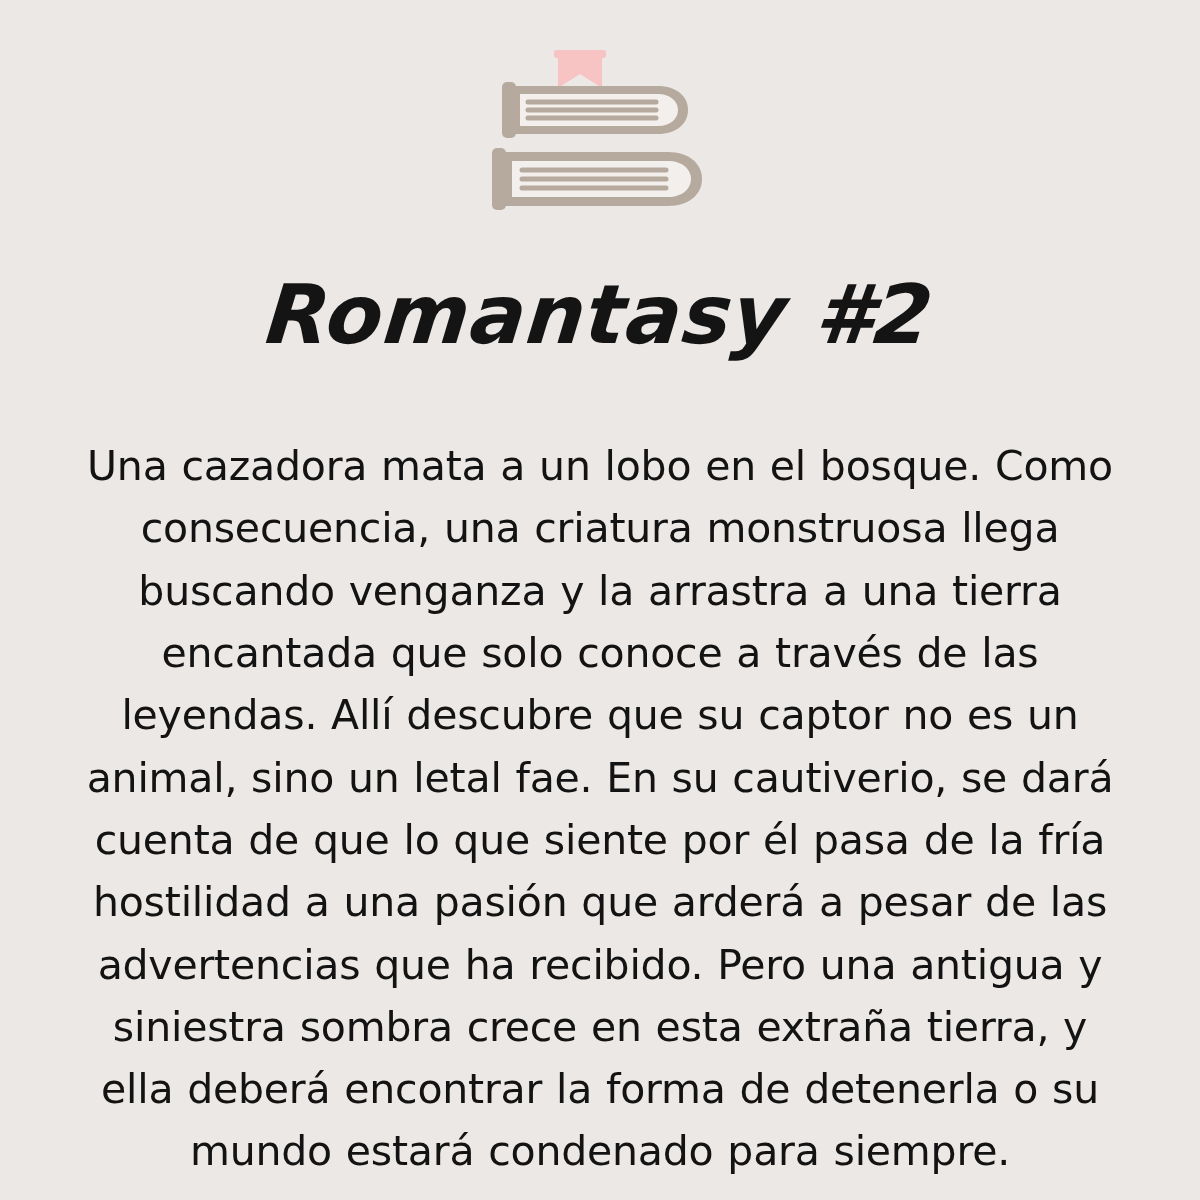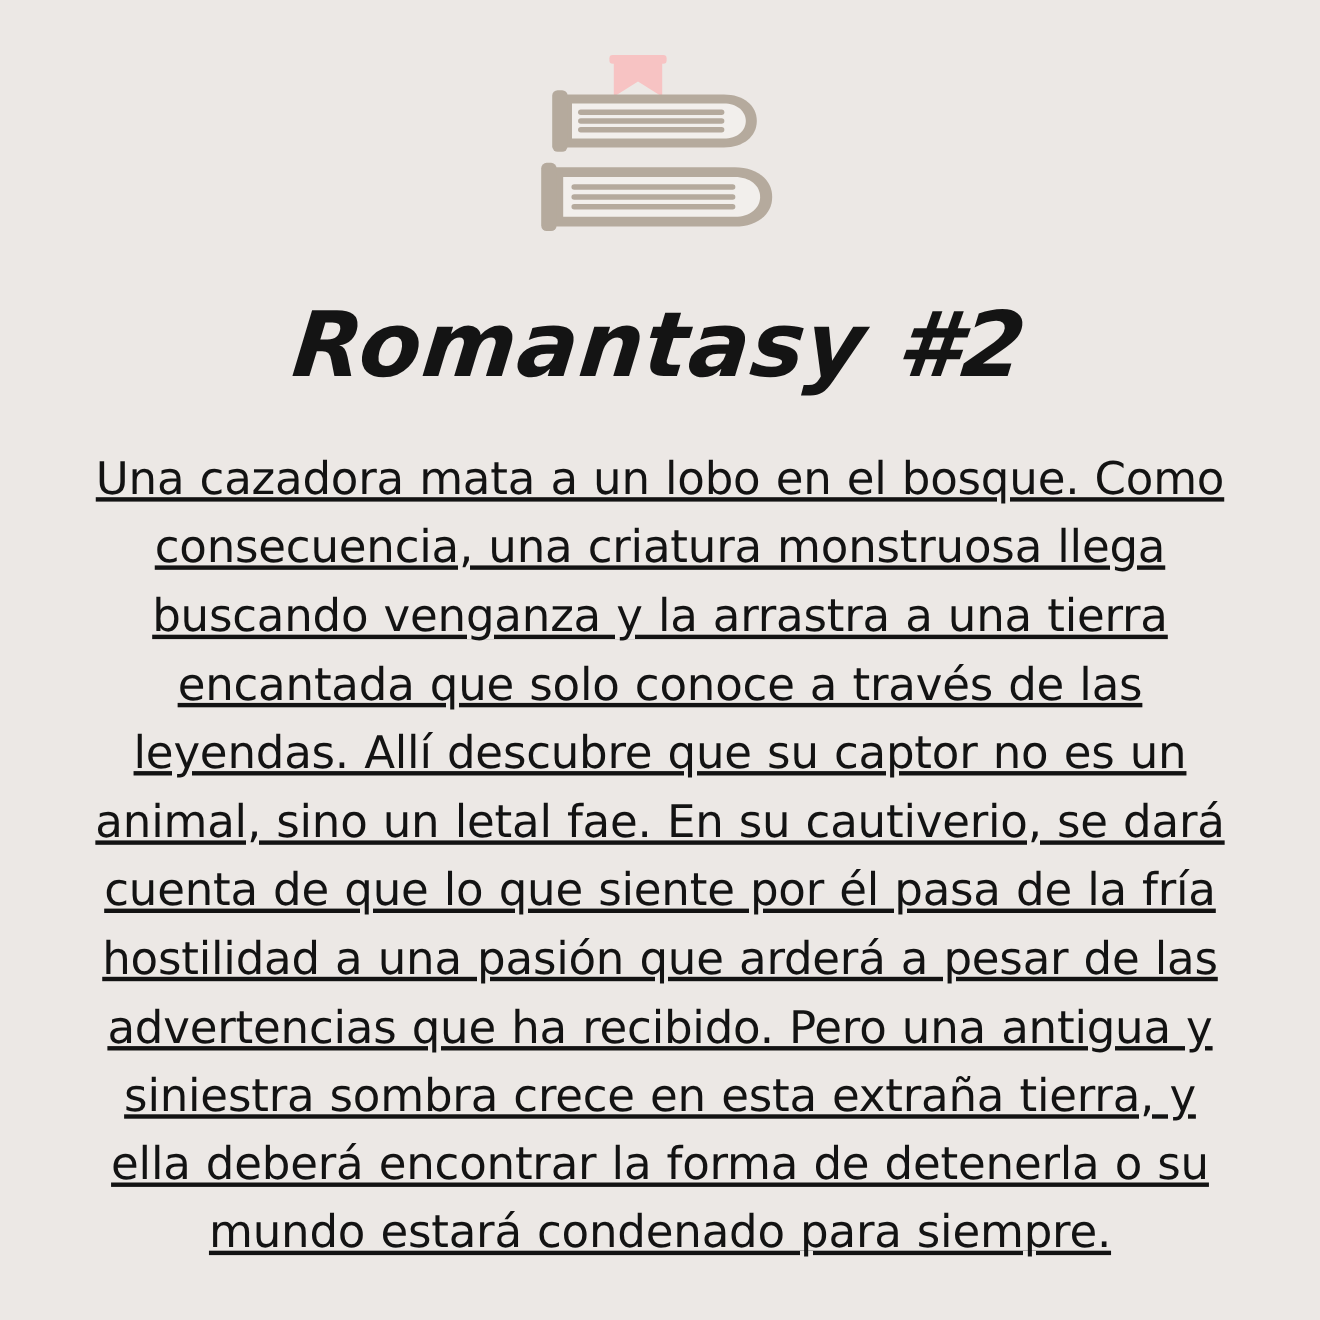--- a/index.html
+++ b/index.html
@@ -35,32 +35,31 @@
     font-weight: bold;
     font-style: italic;
     font-size: 82px;
     letter-spacing: 1px;
     color: #141414;
     text-align: center;
     line-height: 1;
     transform: skewX(-6deg);
   }
   .body-text {
-    margin-top: 48px;
+    margin-top: 79px;
     width: 1100px;
     padding: 0 20px;
     box-sizing: border-box;
     text-align: center;
     font-family: "DejaVu Sans", sans-serif;
     font-size: 41px;
     line-height: 1.52;
     color: #131313;
     letter-spacing: -0.2px;
     word-spacing: 1px;
-    text-decoration: underline;
   }
 </style>
 </head>
 <body>
 
 <div class="card">
 
   <div>
     <svg class="books-icon" viewBox="0 0 240 200" xmlns="http://www.w3.org/2000/svg" aria-hidden="true">
 

